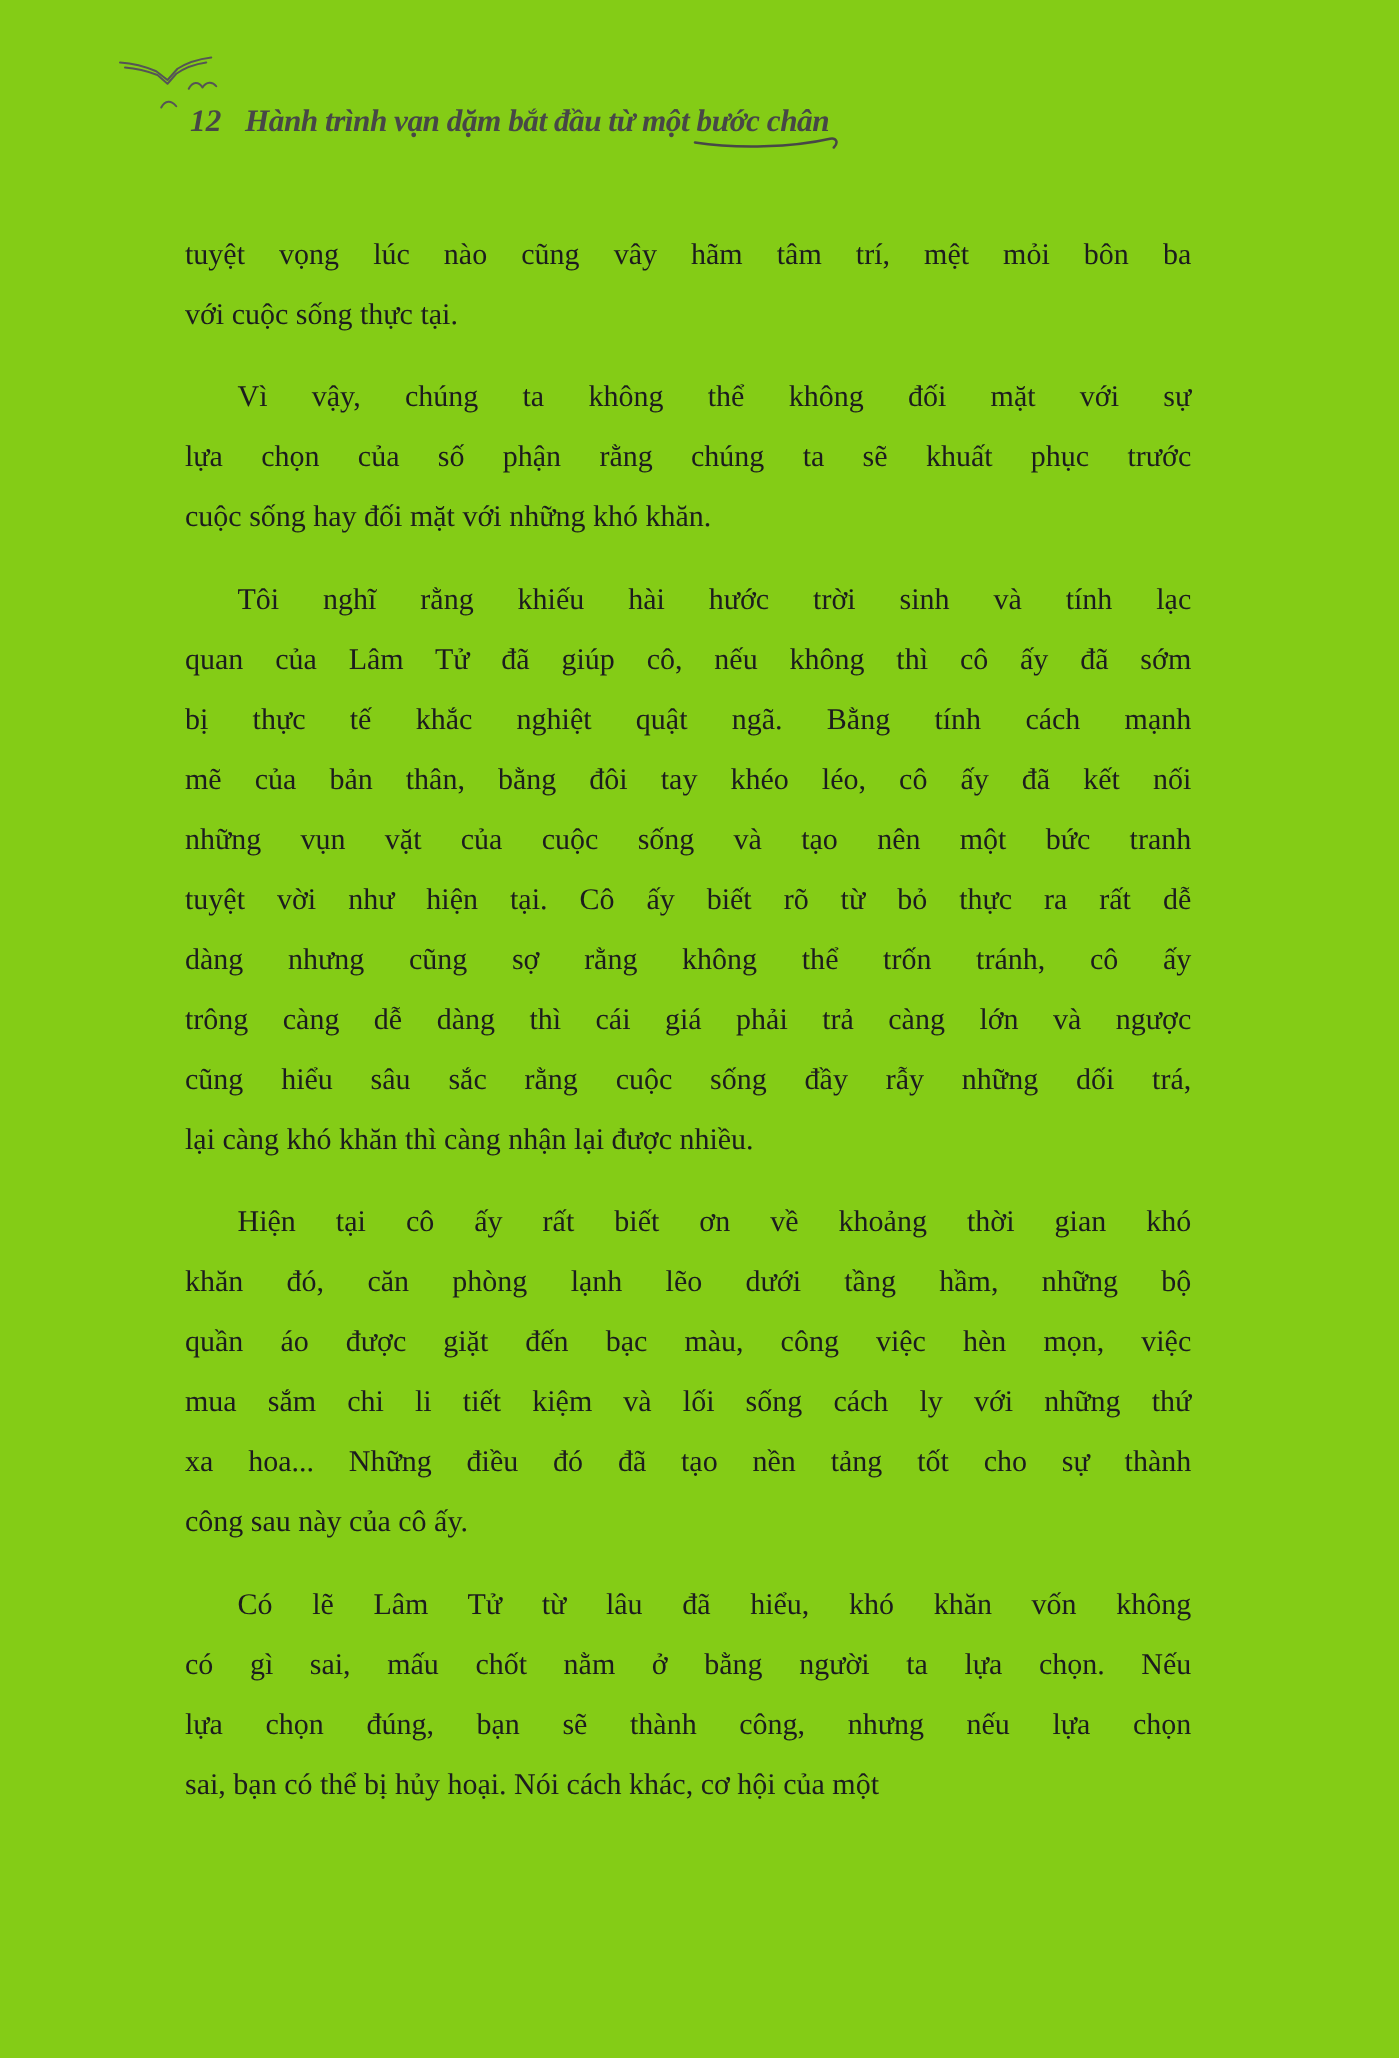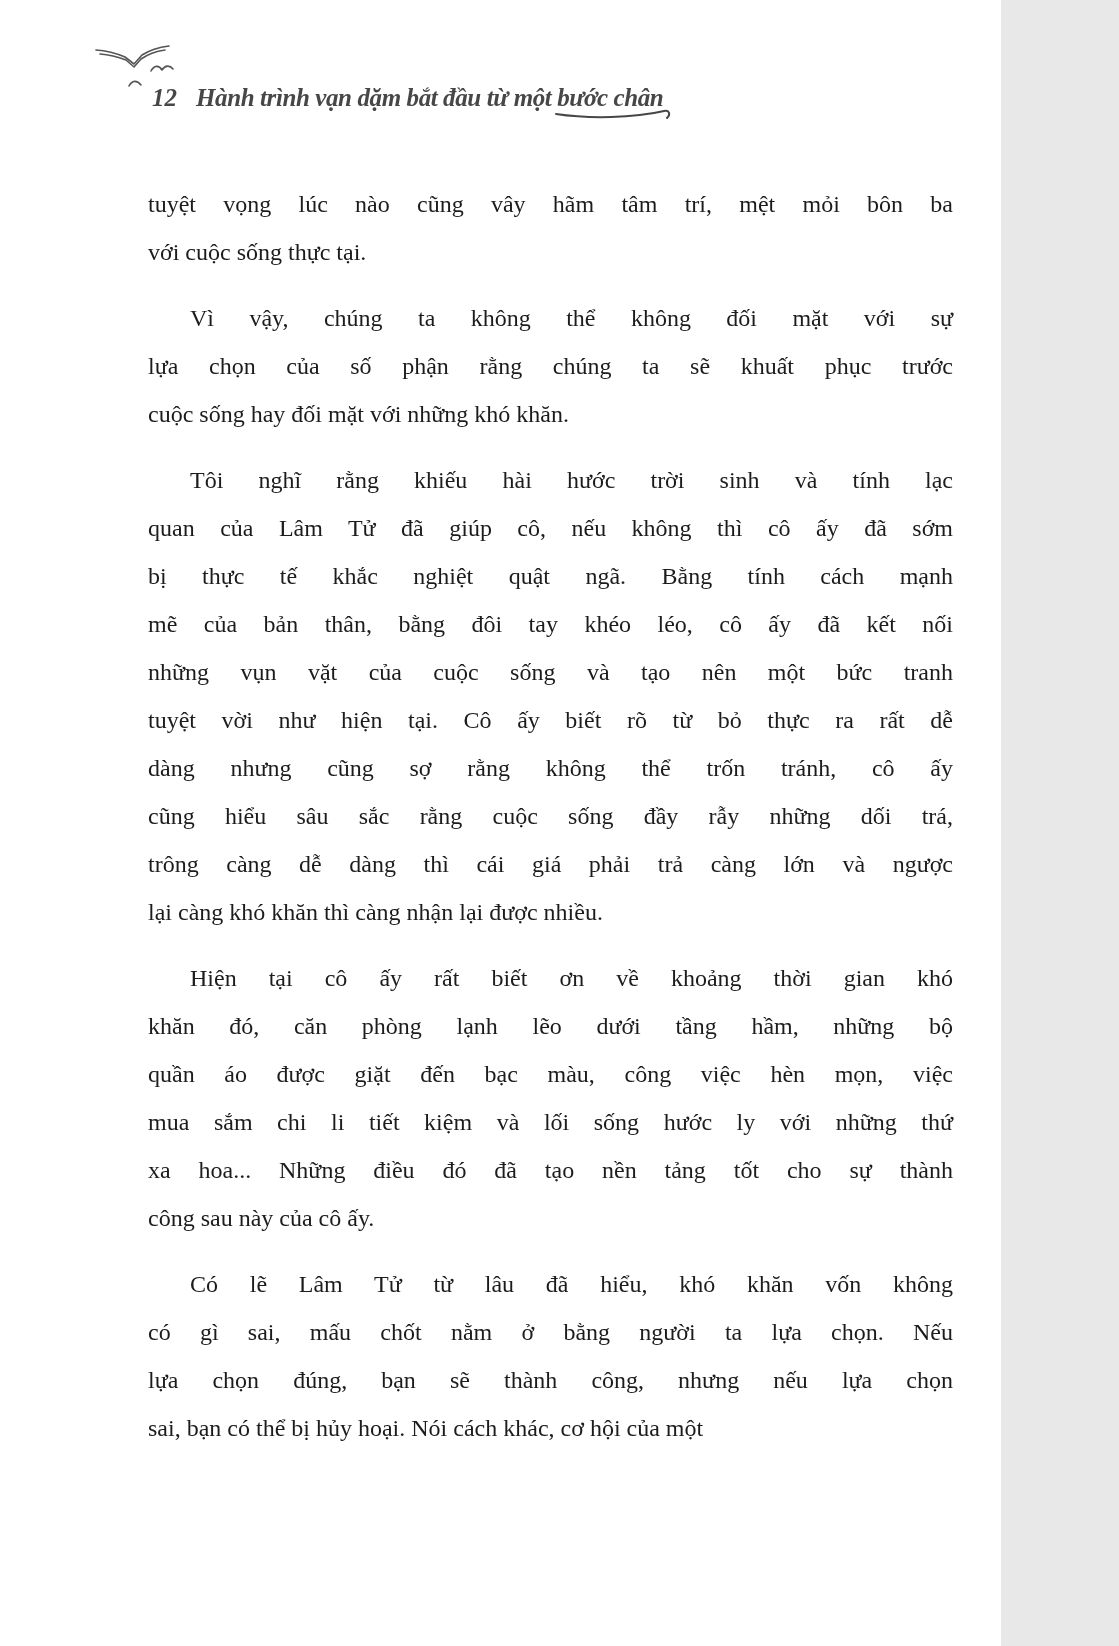--- a/index.html
+++ b/index.html
@@ -1,19 +1,19 @@
 <!DOCTYPE html>
 <html><head>
 <meta charset="utf-8">
 <style>
   html,body{margin:0;padding:0;background:#e8e8e8;}
   .page{
     position:relative;
-    width:1001px;height:1646px;
-    background:#ffffff;
+    width:1119px;height:1646px;
+    background:#84cc16;
     overflow:hidden;
     font-family:"Liberation Serif", serif;
   }
   
   .birds{
     position:absolute;left:93px;top:36px;width:92px;height:58px;
   }
   .header-row{
     position:absolute;left:152px;top:84px;
     display:flex;align-items:baseline;gap:19px;
@@ -80,29 +80,29 @@
         <div class="line last">cuộc sống hay đối mặt với những khó khăn.</div>
       </div>
       <div class="paragraph indent">
         <div class="line first">Tôi nghĩ rằng khiếu hài hước trời sinh và tính lạc</div>
         <div class="line">quan của Lâm Tử đã giúp cô, nếu không thì cô ấy đã sớm</div>
         <div class="line">bị thực tế khắc nghiệt quật ngã. Bằng tính cách mạnh</div>
         <div class="line">mẽ của bản thân, bằng đôi tay khéo léo, cô ấy đã kết nối</div>
         <div class="line">những vụn vặt của cuộc sống và tạo nên một bức tranh</div>
         <div class="line">tuyệt vời như hiện tại. Cô ấy biết rõ từ bỏ thực ra rất dễ</div>
         <div class="line">dàng nhưng cũng sợ rằng không thể trốn tránh, cô ấy</div>
+        <div class="line">trông càng dễ dàng thì cái giá phải trả càng lớn và ngược</div>
         <div class="line">cũng hiểu sâu sắc rằng cuộc sống đầy rẫy những dối trá,</div>
-        <div class="line">trông càng dễ dàng thì cái giá phải trả càng lớn và ngược</div>
         <div class="line last">lại càng khó khăn thì càng nhận lại được nhiều.</div>
       </div>
       <div class="paragraph indent">
         <div class="line first">Hiện tại cô ấy rất biết ơn về khoảng thời gian khó</div>
         <div class="line">khăn đó, căn phòng lạnh lẽo dưới tầng hầm, những bộ</div>
         <div class="line">quần áo được giặt đến bạc màu, công việc hèn mọn, việc</div>
-        <div class="line">mua sắm chi li tiết kiệm và lối sống hước ly với những thứ</div>
+        <div class="line">mua sắm chi li tiết kiệm và lối sống cách ly với những thứ</div>
         <div class="line">xa hoa... Những điều đó đã tạo nền tảng tốt cho sự thành</div>
         <div class="line last">công sau này của cô ấy.</div>
       </div>
       <div class="paragraph indent">
         <div class="line first">Có lẽ Lâm Tử từ lâu đã hiểu, khó khăn vốn không</div>
         <div class="line">có gì sai, mấu chốt nằm ở bằng người ta lựa chọn. Nếu</div>
         <div class="line">lựa chọn đúng, bạn sẽ thành công, nhưng nếu lựa chọn</div>
         <div class="line last">sai, bạn có thể bị hủy hoại. Nói cách khác, cơ hội của một</div>
       </div>
     </main>

